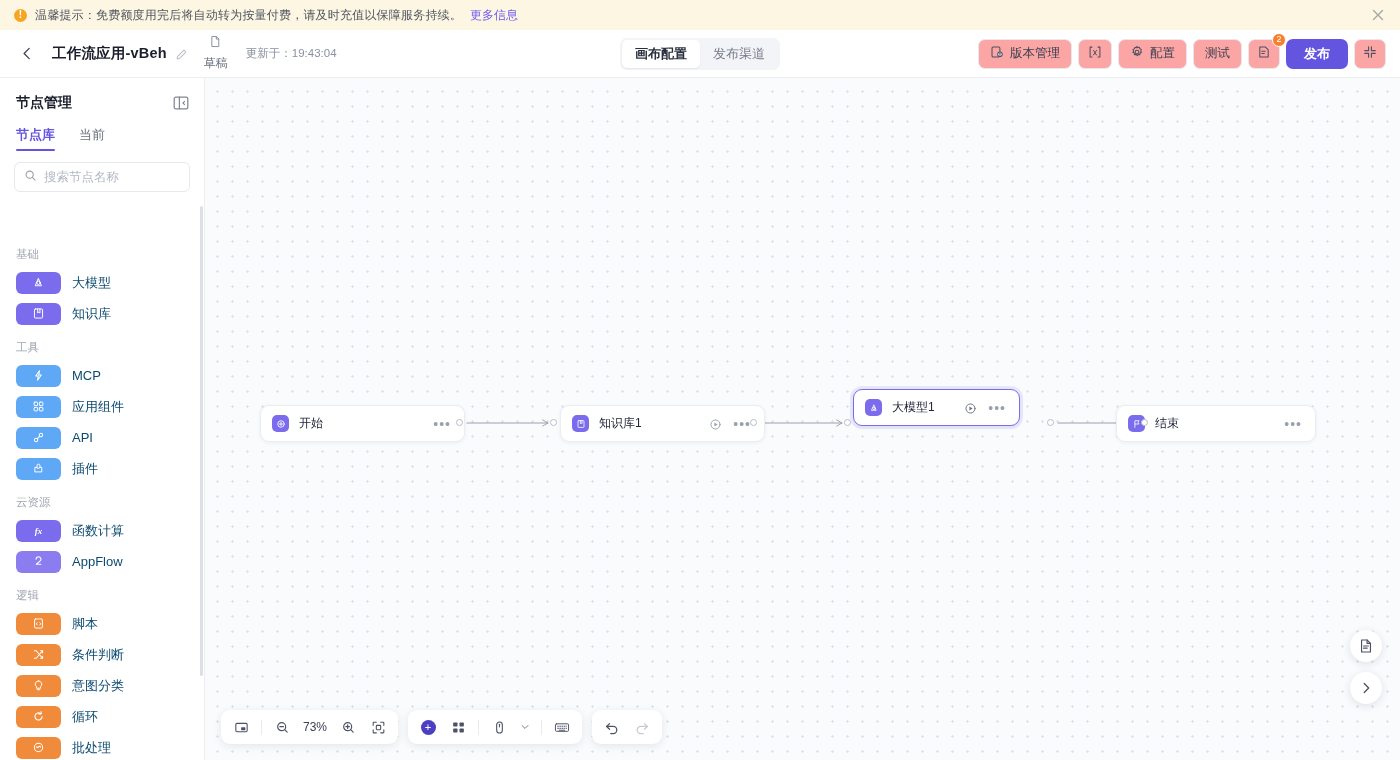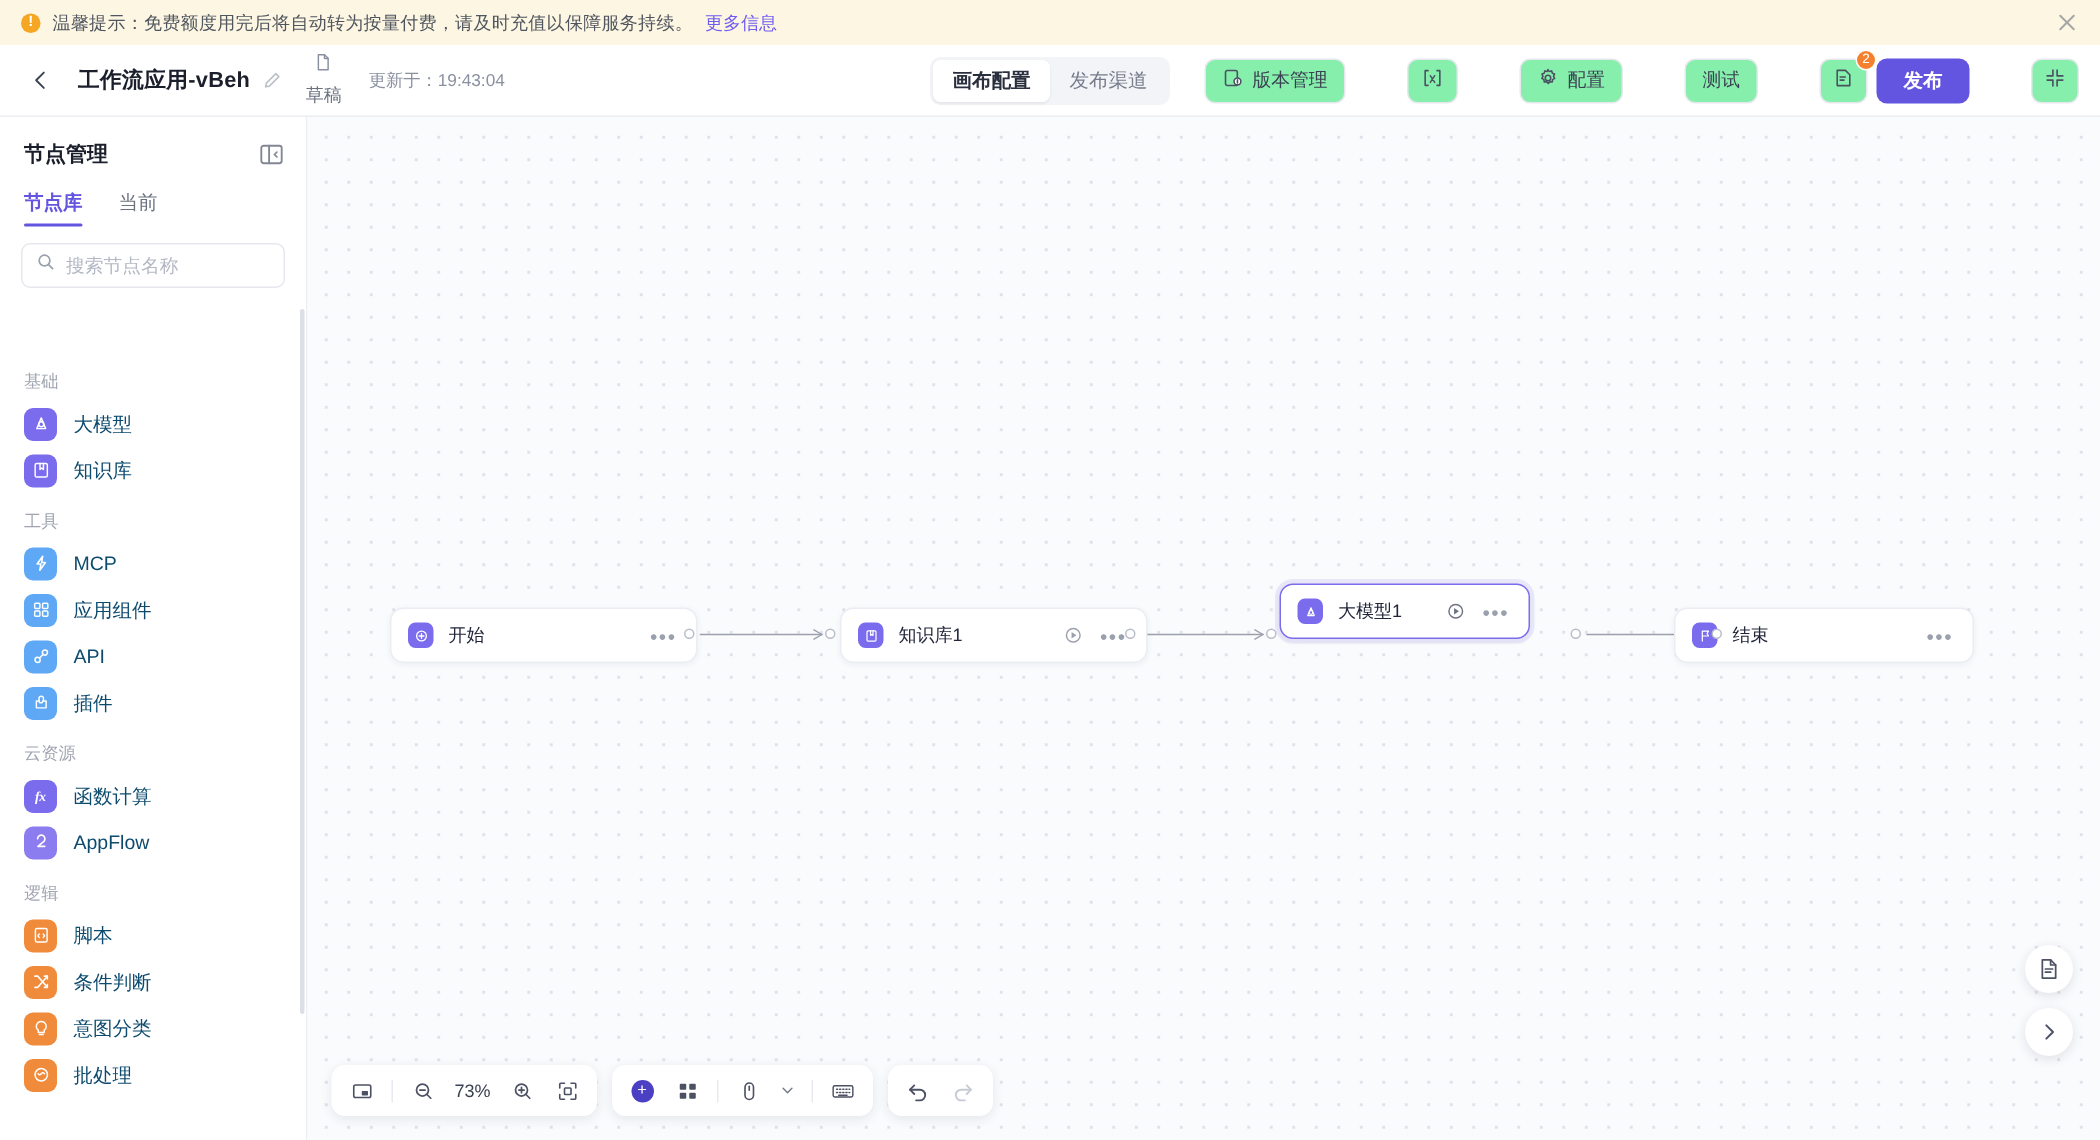--- a/index.html
+++ b/index.html
@@ -76,21 +76,21 @@
   }
   .seg-item.active { background: #fff; color: #2a2f3d; font-weight: bold; box-shadow: 0 1px 2px rgba(0,0,0,.06); }
 
   .hdr-right {
     margin-left: auto; display: flex; align-items: center; gap: 6px;
   }
   .hbtn {
     height: 30px; display: flex; align-items: center; gap: 6px;
     border: 1px solid #e6e8ee; border-radius: 7px;
     padding: 0 11px; font-size: 12.5px; color: #3b4152;
-    background: #86efac; cursor: pointer; white-space: nowrap; margin-left: 35px;
+    background: #fca5a5; cursor: pointer; white-space: nowrap;
   }
   .hbtn.icon-only { padding: 0 8px; }
   .publish-btn {
     height: 30px; background: #6355e0; color: #fff; border: none;
     border-radius: 7px; padding: 0 18px; font-size: 13px;
     display: flex; align-items: center; cursor: pointer; font-weight: bold;
   }
   .badge-wrap { position: relative; }
   .notif-badge {
     position: absolute; top: -6px; right: -6px;
@@ -139,21 +139,21 @@
     overflow: hidden; padding-top: 8px;
   }
   .sb-group-label {
     font-size: 11.5px; color: #a0a5b1; padding: 11px 16px 5px 16px;
   }
   .sb-item {
     display: flex; align-items: center; gap: 11px;
     padding: 5px 16px; cursor: pointer; height: 31px;
   }
   .sb-ico {
-    width: 22px; height: 22px; border-radius: 6px; flex: none;
+    width: 45px; height: 22px; border-radius: 6px; flex: none;
     display: flex; align-items: center; justify-content: center;
     color: #fff;
     font-family: Liberation Serif, serif;
   }
   .sb-ico svg { width: 13px; height: 13px; display: block; }
   .sb-label { font-size: 13px; color: #0c4a6e; }
   .sb-track {
     position: absolute; right: 1px; top: 128px; width: 3px; height: 470px;
     background: #dcdfe6; border-radius: 2px;
   }
@@ -454,20 +454,29 @@
         <span class="sb-ico" style="background:#f08b3c">
           <svg viewBox="0 0 16 16" fill="none" stroke="#fff" stroke-width="1.2">
               <path d="M8 2.4a4 4 0 012.4 7.2v1.8H5.6V9.6A4 4 0 018 2.4z"></path>
               <path d="M6.4 13.2h3.2"></path>
             </svg>
         </span>
         <span class="sb-label">意图分类</span>
       </div>
       <div class="sb-item">
         <span class="sb-ico" style="background:#f08b3c">
+          <svg viewBox="0 0 16 16" fill="none" stroke="#fff" stroke-width="1.3">
+              <path d="M12.4 8a4.4 4.4 0 11-1.7-3.5"></path>
+              <path d="M11.2 1.8v3h-3"></path>
+            </svg>
+        </span>
+        <span class="sb-label">循环</span>
+      </div>
+      <div class="sb-item">
+        <span class="sb-ico" style="background:#f08b3c">
           <svg viewBox="0 0 16 16" fill="none" stroke="#fff" stroke-width="1.25">
               <circle cx="8" cy="8" r="5.1"></circle>
               <path d="M5.4 7.2c.9 1 1.7 1 2.6 0s1.7-1 2.6 0"></path>
             </svg>
         </span>
         <span class="sb-label">批处理</span>
       </div>
 
     </div>
     <div class="sb-track"></div>

